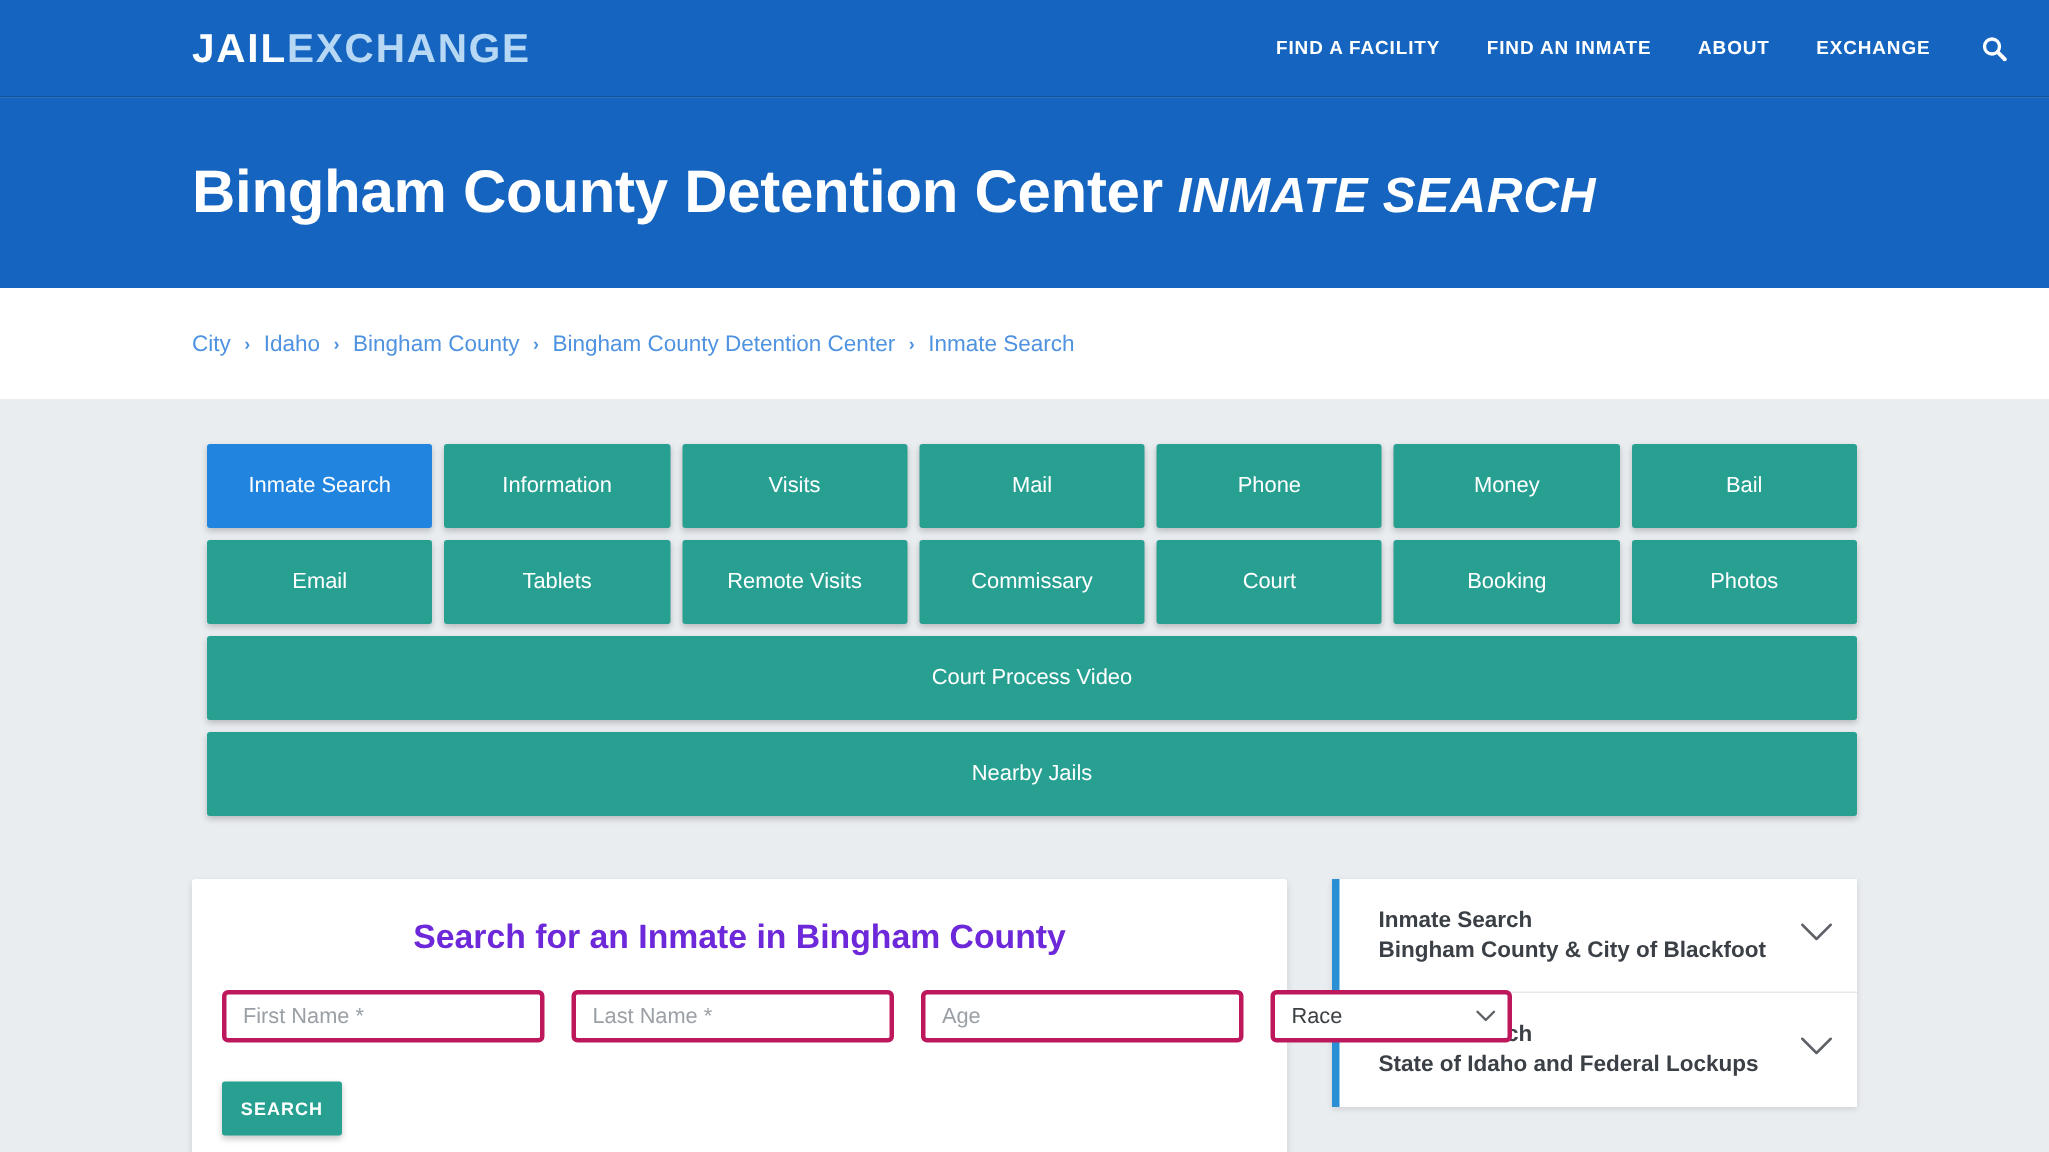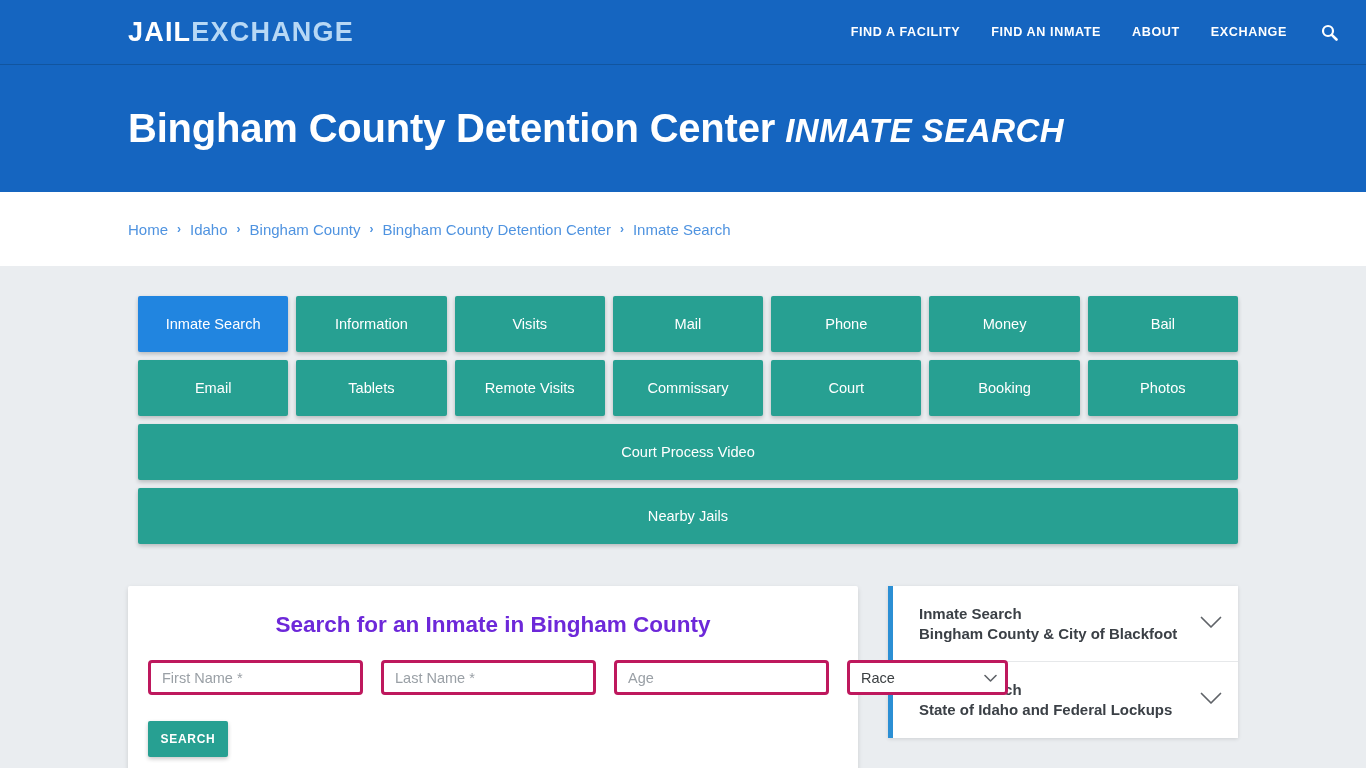--- a/index.html
+++ b/index.html
@@ -249,21 +249,21 @@
 </div>
 
 <div class="hero">
   <h1 class="hero-title">
     <span>Bingham County Detention Center</span><span class="sub">INMATE SEARCH</span>
   </h1>
 </div>
 
 <div class="crumbbar">
   <nav class="crumbs">
-    <a href="#">Home</a>
+    <a href="#">City</a>
     <span class="sep">›</span>
     <a href="#">Idaho</a>
     <span class="sep">›</span>
     <a href="#">Bingham County</a>
     <span class="sep">›</span>
     <a href="#">Bingham County Detention Center</a>
     <span class="sep">›</span>
     <a href="#">Inmate Search</a>
   </nav>
 </div>

